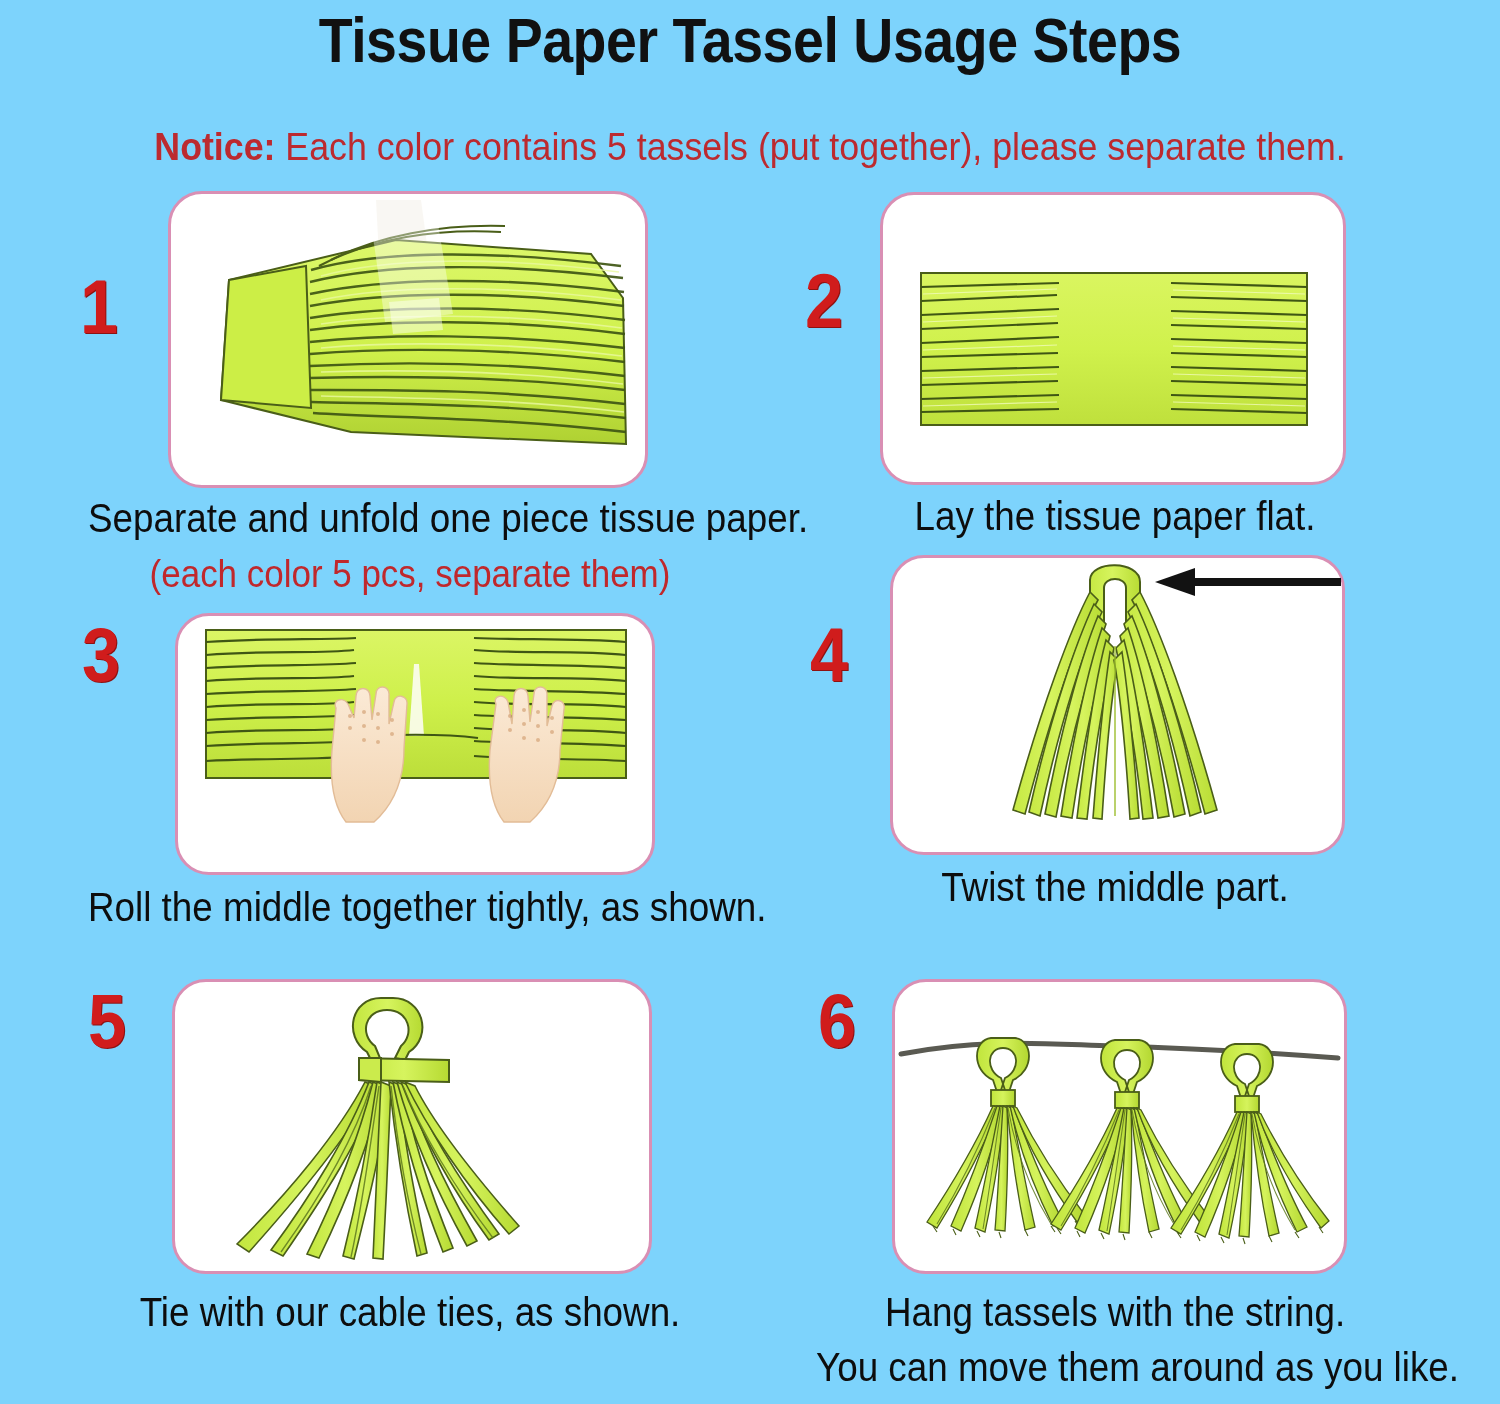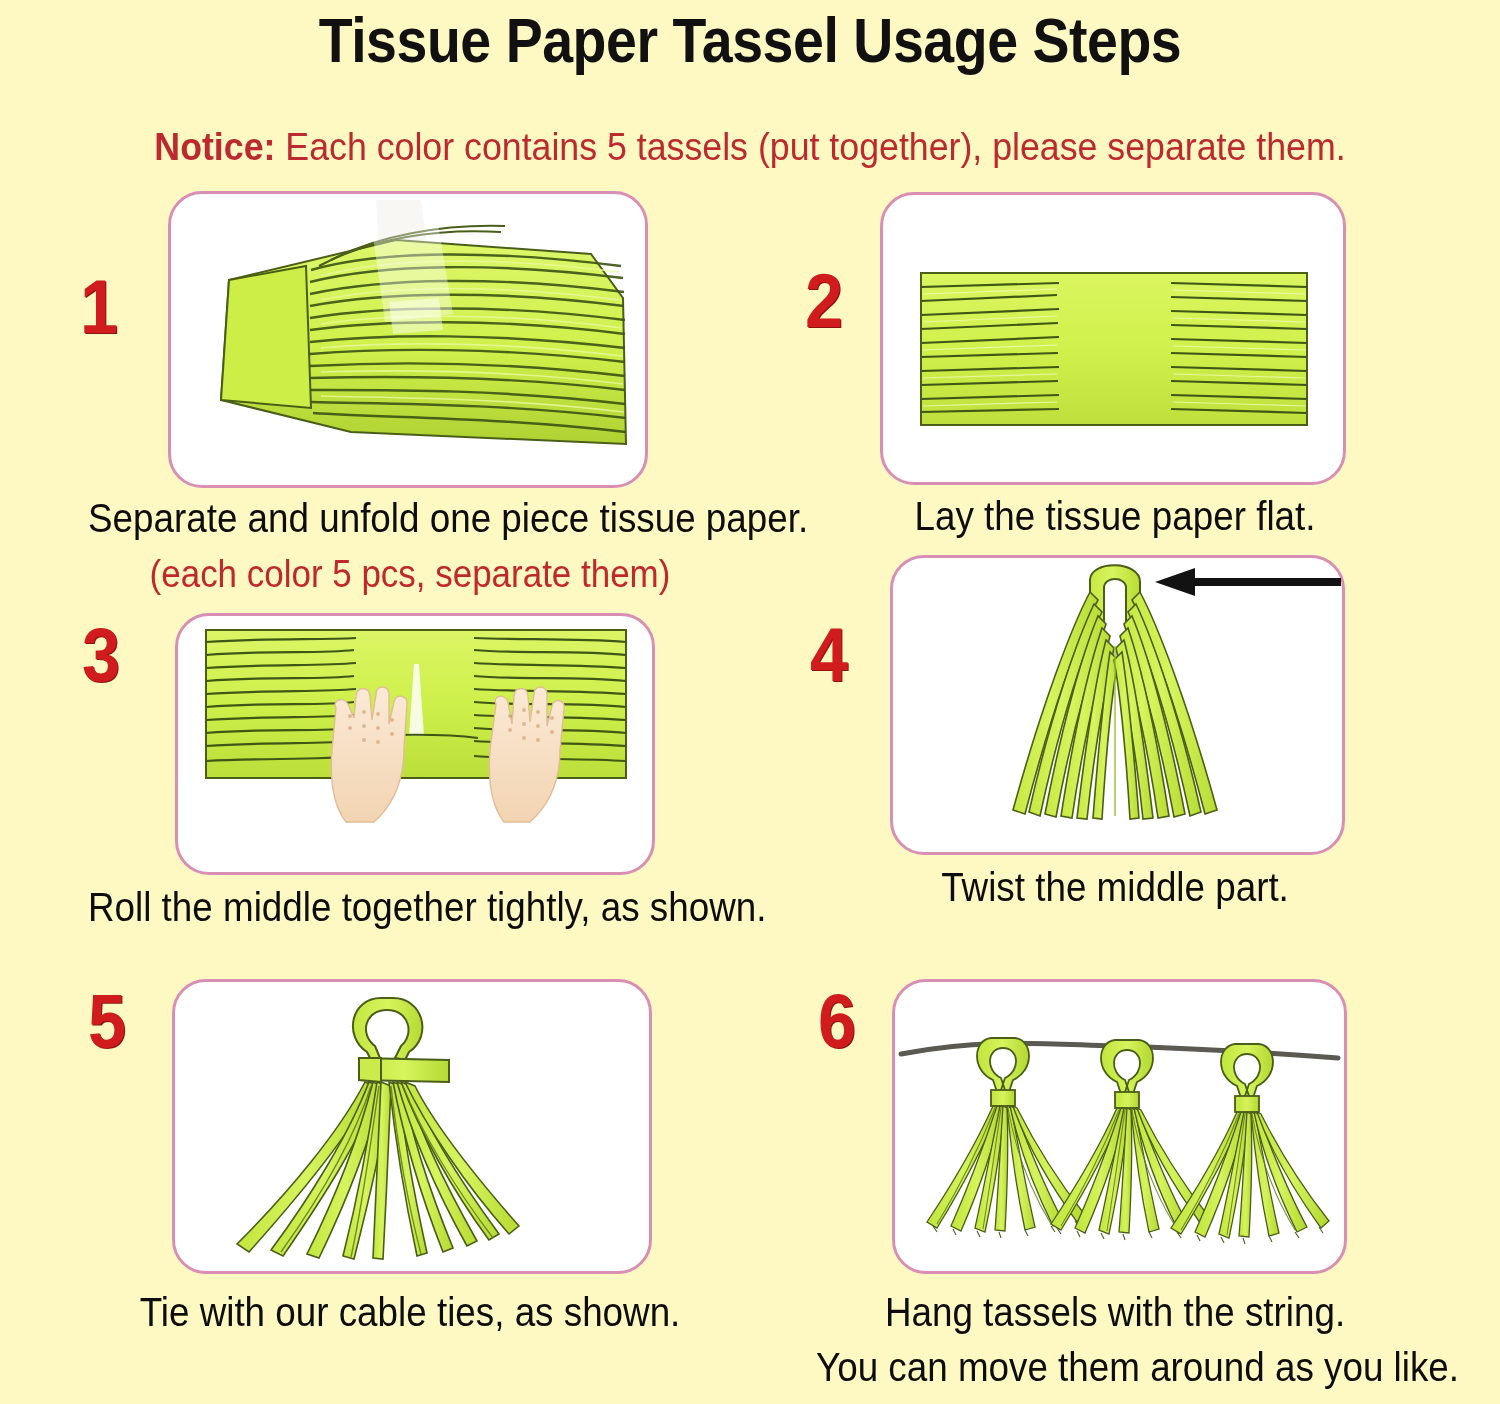--- a/index.html
+++ b/index.html
@@ -10,21 +10,21 @@
   body {
     width: 1500px;
     height: 1404px;
     position: relative;
     font-family: "Liberation Sans", sans-serif;
     overflow: hidden;
   }
   .page {
     position: absolute;
     inset: 0;
-    background: #fef9c3;
+    background: #7dd3fc;
     padding-left: 42px;
   }
 
   
   .title {
     position: absolute;
     top: 4px;
     left: 0;
     width: 1500px;
     text-align: center;

